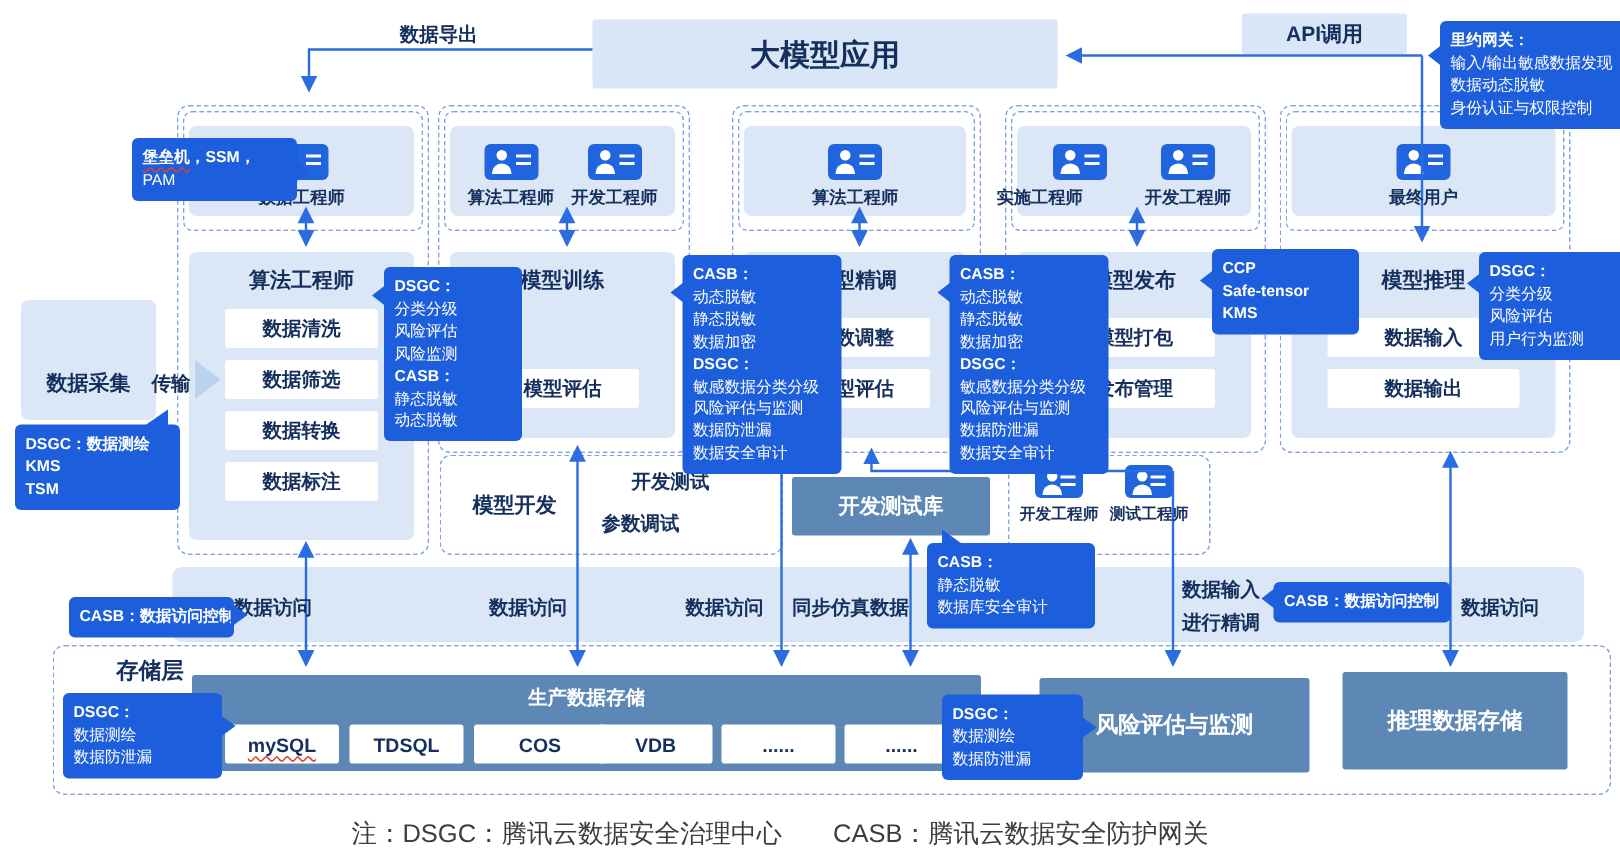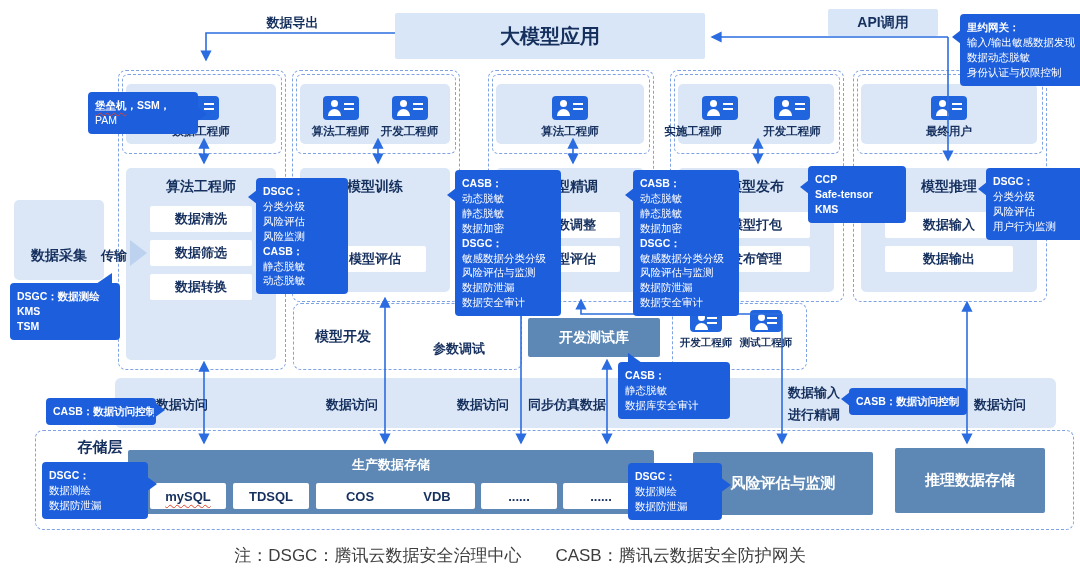--- a/index.html
+++ b/index.html
@@ -84,20 +84,21 @@
       <span class="head"></span>
       <span class="body"></span>
       <span class="l1"></span>
       <span class="l2"></span>
     </div>
     <div class="lbl" style="left: 156px; top: 124px; width: 90px; font-size: 11.5px;">数据工程师</div>
     <div class="hdr" style="left: 118px; top: 178px; width: 166px;">算法工程师</div>
     <div class="item" style="left: 150px; top: 206px; width: 102px; height: 26px;">数据清洗</div>
     <div class="item" style="left: 150px; top: 240px; width: 102px; height: 26px;">数据筛选</div>
     <div class="item" style="left: 150px; top: 274px; width: 102px; height: 26px;">数据转换</div>
+    <div class="item" style="left: 150px; top: 308px; width: 102px; height: 26px;">数据标注</div>
     <div class="callout" style="left: 256px; top: 178px; width: 78px;">
       <div class="tag">DSGC：</div>
       <div>分类分级</div>
       <div>风险评估</div>
       <div>风险监测</div>
       <div class="tag">CASB：</div>
       <div>静态脱敏</div>
       <div>动态脱敏</div>
       <span class="ptr" style="left: -8px; top: 12px; border-top: 7px solid transparent; border-bottom: 7px solid transparent; border-right: 9px solid rgb(29, 94, 221);"></span>
     </div>
@@ -202,21 +203,22 @@
     <div class="item" style="left: 885px; top: 246px; width: 128px; height: 26px;">数据输出</div>
     <div class="callout" style="left: 986px; top: 168px; width: 88px;">
       <div class="tag">DSGC：</div>
       <div>分类分级</div>
       <div>风险评估</div>
       <div>用户行为监测</div>
       <span class="ptr" style="left: -8px; top: 14px; border-top: 7px solid transparent; border-bottom: 7px solid transparent; border-right: 9px solid rgb(29, 94, 221);"></span>
     </div>
     <div class="dash" style="left: 293px; top: 303px; width: 227px; height: 65px;"></div>
     <div class="hdr" style="left: 298px; top: 328px; width: 90px;">模型开发</div>
-    <div class="item" style="left: 404px; top: 337px; width: 110px; height: 24px;">参数调试</div>
+    <div class="item" style="left: 392px; top: 309px; width: 110px; height: 24px;">开发测试</div>
+    <div class="item" style="left: 372px; top: 337px; width: 110px; height: 24px;">参数调试</div>
     <div class="steel" style="left: 528px; top: 318px; width: 132px; height: 39px; font-size: 14px;">开发测试库</div>
     <div class="dash" style="left: 672px; top: 303px; width: 133px; height: 65px;"></div>
     <div class="tile" style="left: 690px; top: 310px; width: 32px; height: 22px;">
       <span class="head"></span>
       <span class="body"></span>
       <span class="l1"></span>
       <span class="l2"></span>
     </div>
     <div class="lbl" style="left: 661px; top: 336px; width: 90px; font-size: 10.5px;">开发工程师</div>
     <div class="tile" style="left: 750px; top: 310px; width: 32px; height: 22px;">

